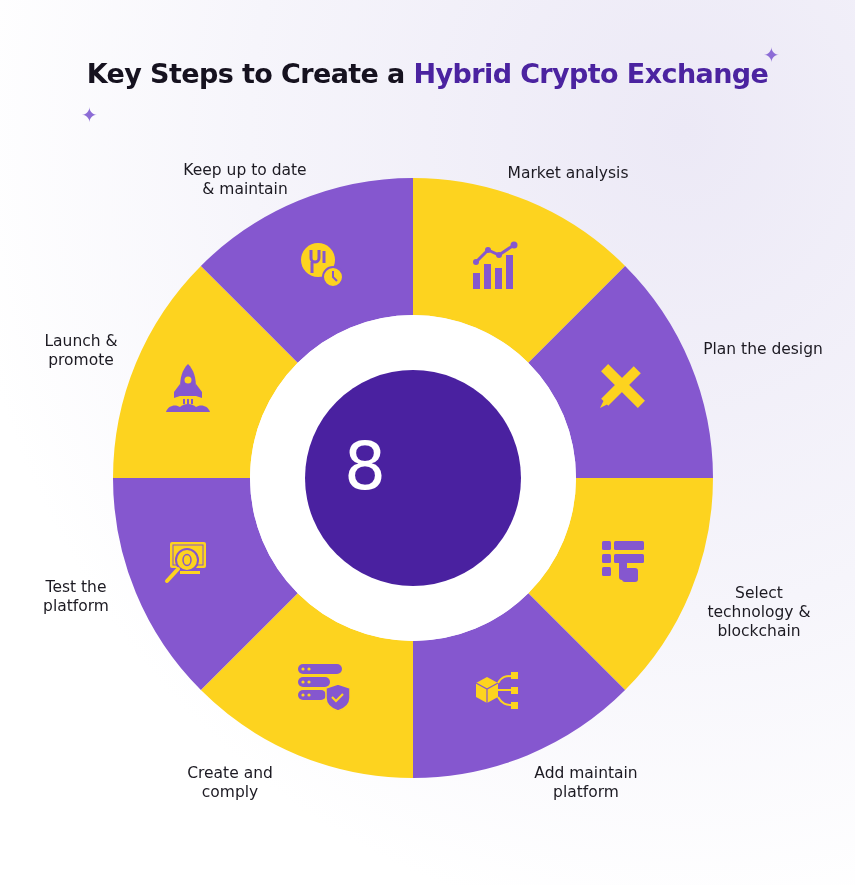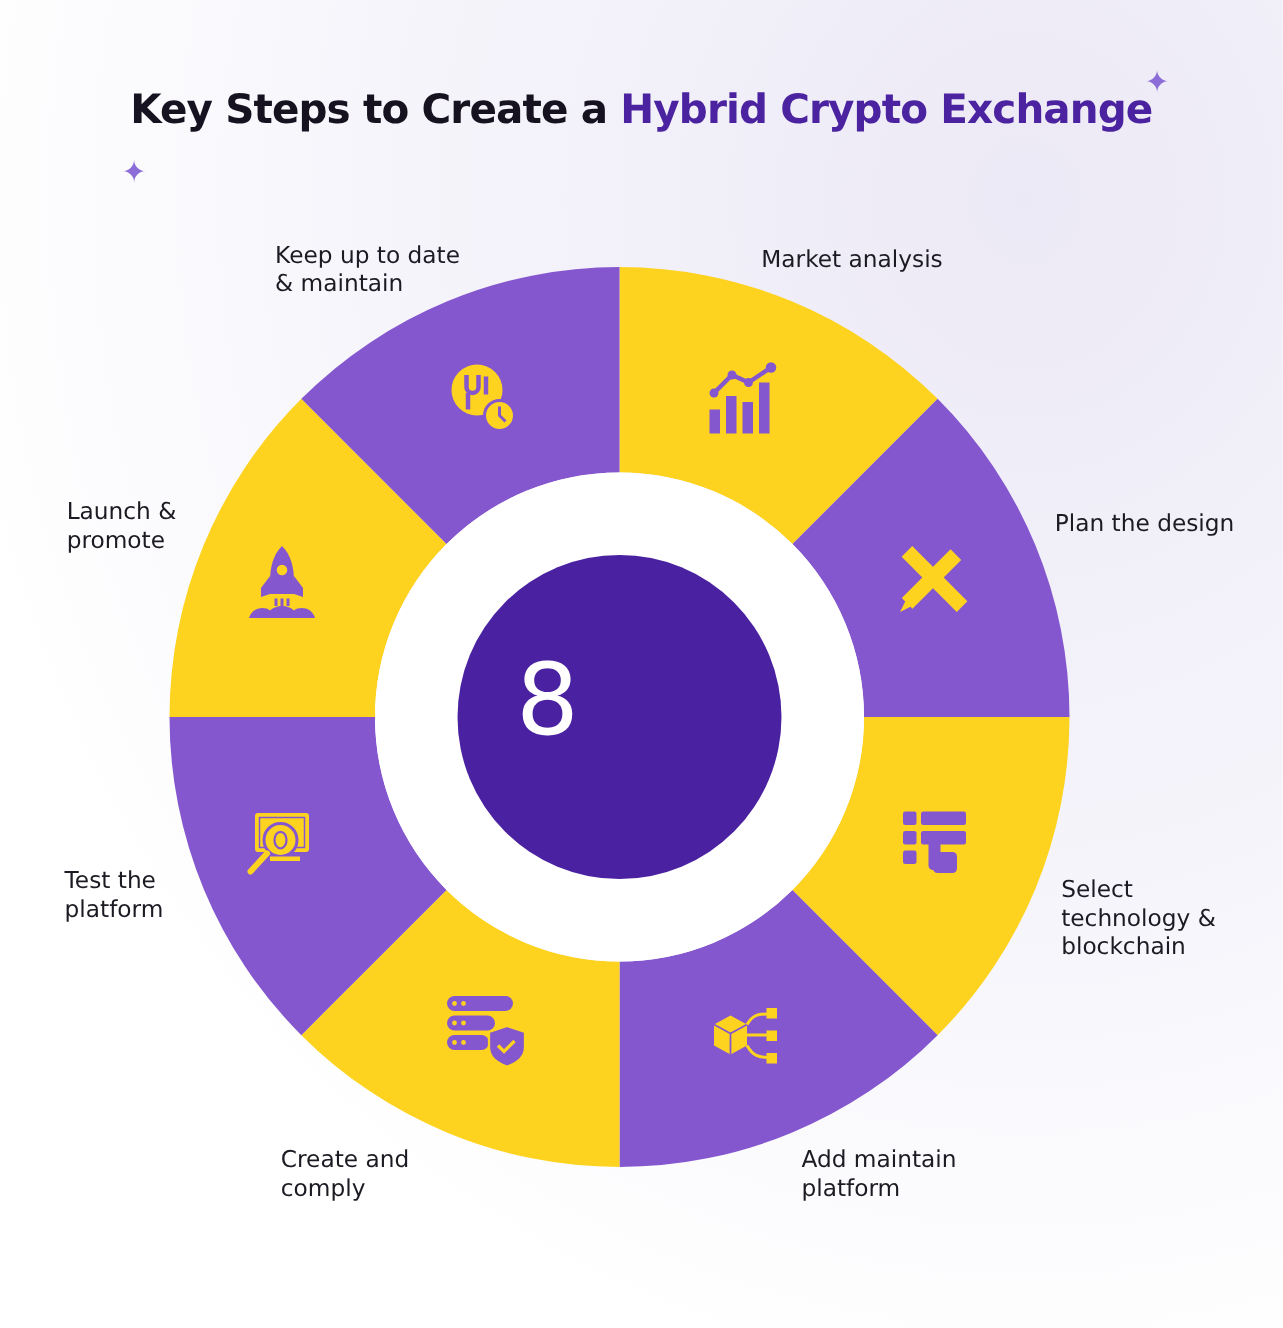--- a/index.html
+++ b/index.html
@@ -12,21 +12,21 @@
   .title {
     position:absolute; left:0; top:58px; width:855px; text-align:center;
     font-family:"DejaVu Sans", sans-serif; font-weight:bold; font-size:27px;
     letter-spacing:-0.6px; color:#16121f;
   }
   .title .hl { color:#4b23a0; }
   .sparkle { position:absolute; color:#8c6cd6; font-size:20px; line-height:1; }
   .diagram { position:absolute; left:0; top:0; }
   .label {
     position:absolute; font-family:"DejaVu Sans", sans-serif; font-size:15.5px;
-    color:#1c1a22; line-height:19px; white-space:nowrap;
+    color:#1c1a22; text-align:center; line-height:19px; white-space:nowrap;
     transform:translateX(-50%);
   }
   .center-text { position:absolute; left:300px; top:420px; width:220px; height:120px; }
   .big8 {
     position:absolute; left:44px; top:14px; font-family:"DejaVu Sans", sans-serif;
     font-size:66px; color:#fff; font-weight:normal; line-height:66px;
   }
   .keysteps {
     position:absolute; left:104px; top:30px; font-family:"DejaVu Sans", sans-serif;
     font-weight:bold; font-size:25px; line-height:28px; color:#fff;

